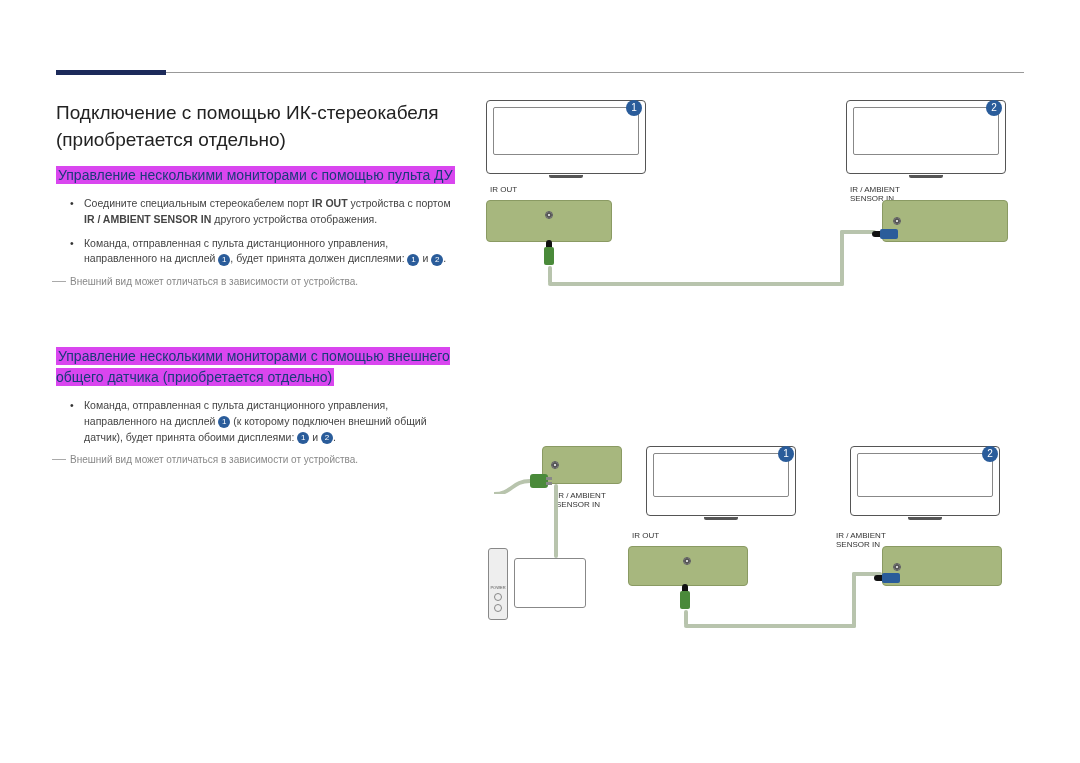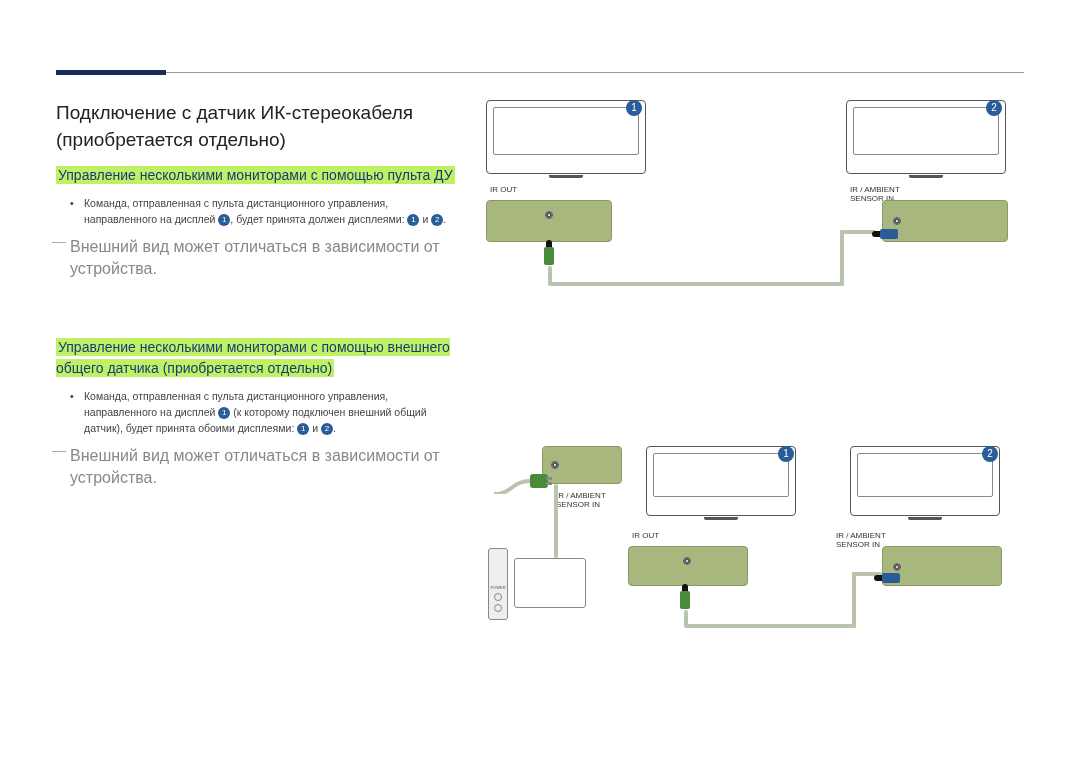--- a/index.html
+++ b/index.html
@@ -45,37 +45,37 @@
     line-height: 1.4;
     margin-bottom: 18px;
   }
   h2 {
     font-size: 14px;
     font-weight: 400;
     color: #1a3a7a;
     line-height: 1.5;
     margin-bottom: 10px;
   }
-  .hl { background: #bef264; padding: 1px 2px; }
+  .hl { background: #d946ef; padding: 1px 2px; }
   ul { list-style: none; padding-left: 28px; }
   ul li {
     font-size: 10.5px;
     color: #444;
     line-height: 1.5;
     margin-bottom: 8px;
     position: relative;
   }
   ul li::before {
     content: '•';
     position: absolute;
     left: -14px;
     color: #333;
   }
   .footnote {
-    font-size: 16px;
+    font-size: 10px;
     color: #888;
     line-height: 1.4;
     margin-top: 6px;
     margin-bottom: 20px;
     padding-left: 14px;
     position: relative;
   }
   .footnote::before {
     content: '―';
     position: absolute;
@@ -185,26 +185,29 @@
     position: absolute;
   }
 </style>
 </head>
 <body>
 
 <div class="top-rule"></div>
 
 <div class="layout">
   <div class="left">
-    <h1>Подключение с датчик ИК-стереокабеля (приобретается отдельно)</h1>
+    <h1>Подключение с помощью ИК-стереокабеля (приобретается отдельно)</h1>
 
     <h2>
       <span class="hl">Управление несколькими мониторами с помощью пульта ДУ</span>
     </h2>
     <ul>
+      <li>
+        <span>Соедините специальным стереокабелем порт </span><b>IR OUT</b><span> устройства с портом </span><b>IR / AMBIENT SENSOR IN</b><span> другого устройства отображения.</span>
+      </li>
       <li>
         <span>Команда, отправленная с пульта дистанционного управления, направленного на дисплей </span><span class="numcirc">1</span><span>, будет принята должен дисплеями: </span><span class="numcirc">1</span><span> и </span><span class="numcirc">2</span><span>.</span>
       </li>
     </ul>
     <p class="footnote">Внешний вид может отличаться в зависимости от устройства.</p>
 
     <div class="section2">
       <h2>
         <span class="hl">Управление несколькими мониторами с помощью внешнего общего датчика (приобретается отдельно)</span>
       </h2>

